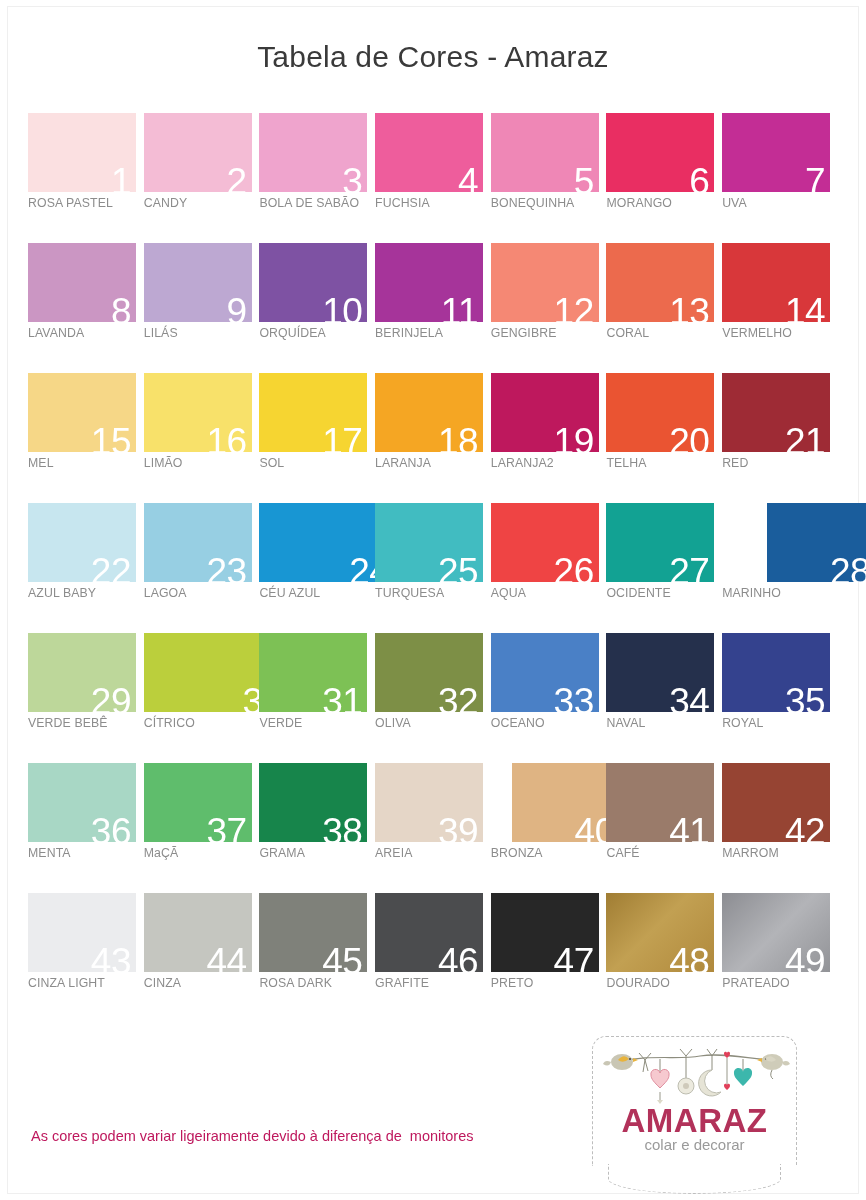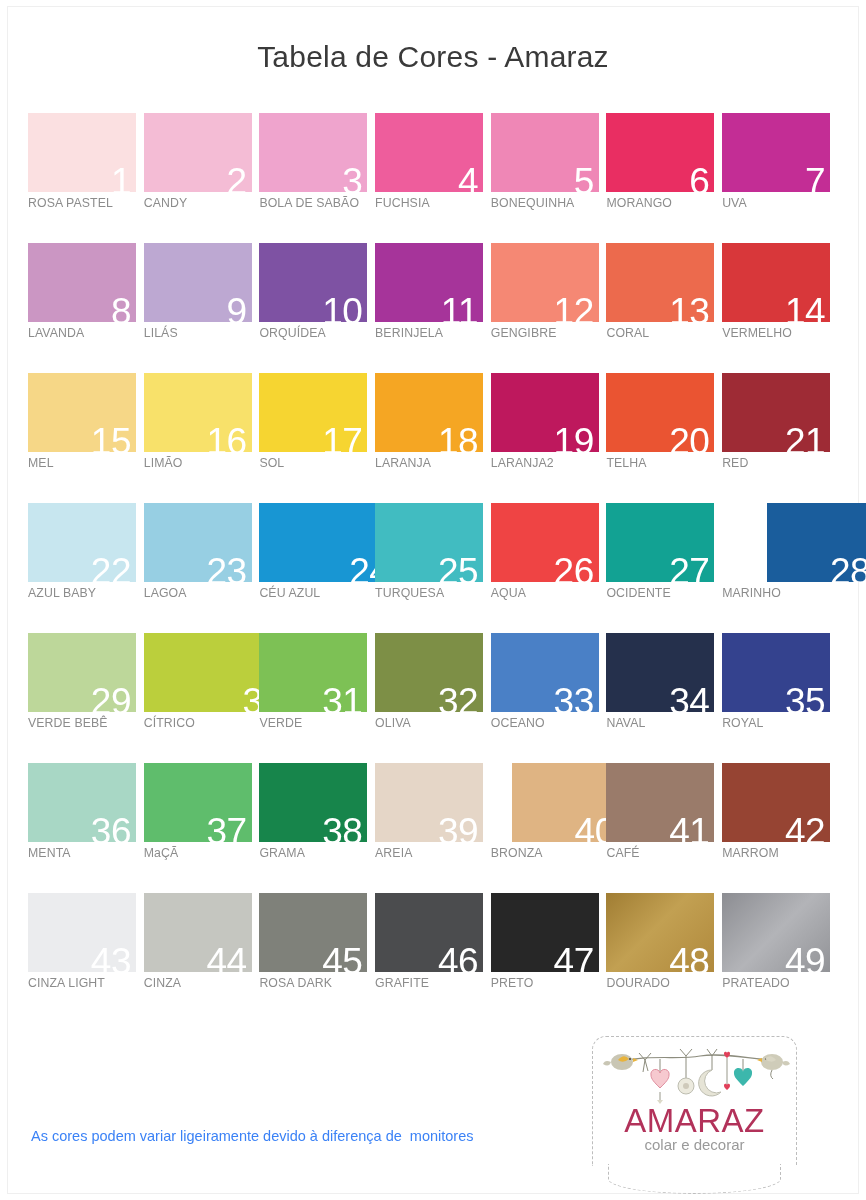--- a/index.html
+++ b/index.html
@@ -82,21 +82,21 @@
     color: #8c8c8c;
     white-space: nowrap;
     letter-spacing: 0.1px;
   }
 
   .footnote {
     position: absolute;
     left: 31px;
     top: 1128px;
     font-size: 14.5px;
-    color: #3b82f6;
+    color: #be185d;
     white-space: pre;
   }
 
   
   .logo {
     position: absolute;
     left: 592px;
     top: 1036px;
     width: 205px;
     height: 150px;
@@ -122,21 +122,21 @@
     border-radius: 0 0 60% 60%;
     box-sizing: border-box;
   }
   .logo-word {
     position: absolute;
     left: 0;
     top: 66px;
     width: 205px;
     text-align: center;
     font-size: 33px;
-    font-weight: 400;
+    font-weight: 700;
     color: #b2325a;
     letter-spacing: 0.5px;
   }
   .logo-sub {
     position: absolute;
     left: 0;
     top: 100px;
     width: 205px;
     text-align: center;
     font-size: 15px;

